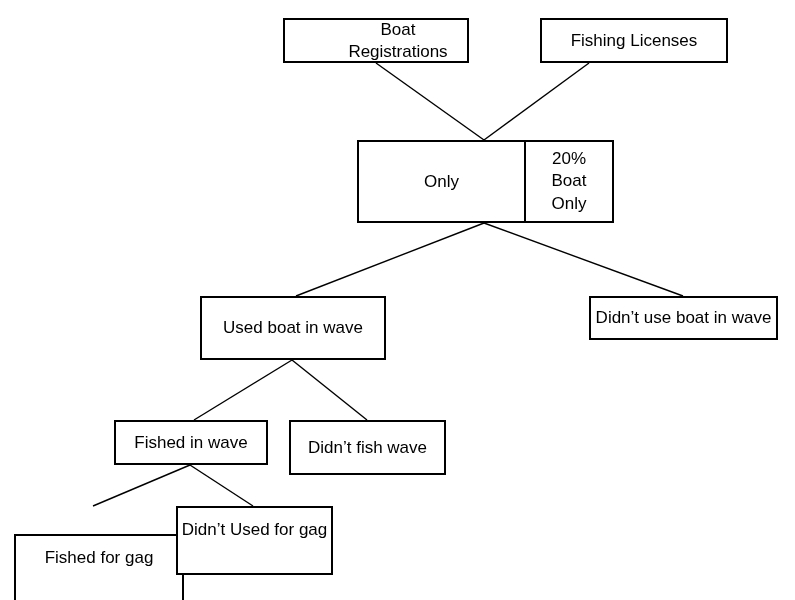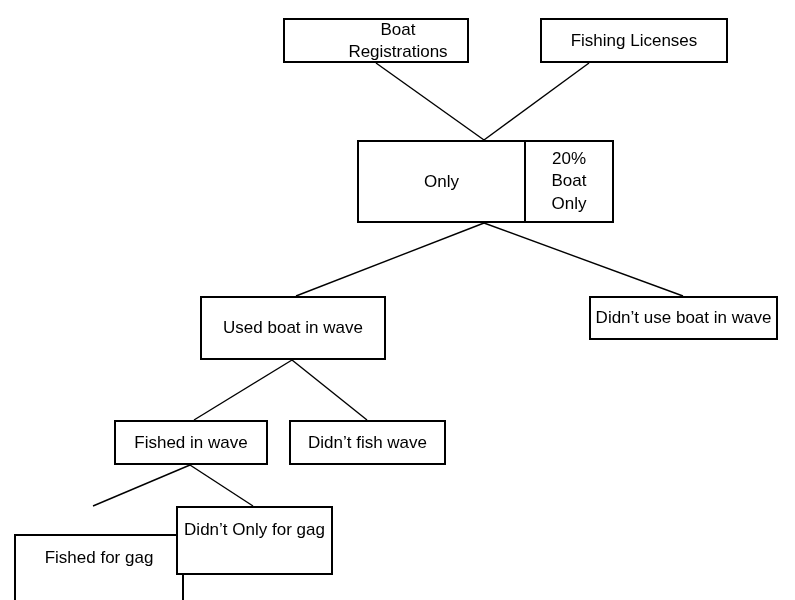--- a/index.html
+++ b/index.html
@@ -74,21 +74,21 @@
     text-align: center;
     font-size: 17px;
     line-height: 1.3;
     margin-left: 32px;
   }
   
   #node-used-boat     { left: 200px; top: 296px; width: 186px; height: 64px; }
   #node-didnt-use-boat{ left: 589px; top: 296px; width: 189px; height: 44px; }
   
   #node-fished-wave   { left: 114px; top: 420px; width: 154px; height: 45px; }
-  #node-didnt-fish    { left: 289px; top: 420px; width: 157px; height: 45px; align-items: center; }
+  #node-didnt-fish    { left: 289px; top: 420px; width: 157px; height: 55px; align-items: center; }
   
   #node-fished-gag    { left: 14px;  top: 534px; width: 170px; height: 69px; }
   #node-didnt-fish-gag{ left: 176px; top: 506px; width: 157px; height: 69px; }
 </style>
 </head>
 <body>
 
 <div id="canvas">
 
   <svg id="connectors" viewBox="0 0 795 600" width="795" height="600">
@@ -147,16 +147,16 @@
 
   <div class="node" id="node-didnt-fish">
     <span>Didn’t fish wave</span>
   </div>
 
   <div class="node top-text" id="node-fished-gag">
     <span>Fished for gag</span>
   </div>
 
   <div class="node top-text" id="node-didnt-fish-gag">
-    <span>Didn’t Only for gag</span>
+    <span>Didn’t Used for gag</span>
   </div>
 
 </div>
 
 </body></html>

